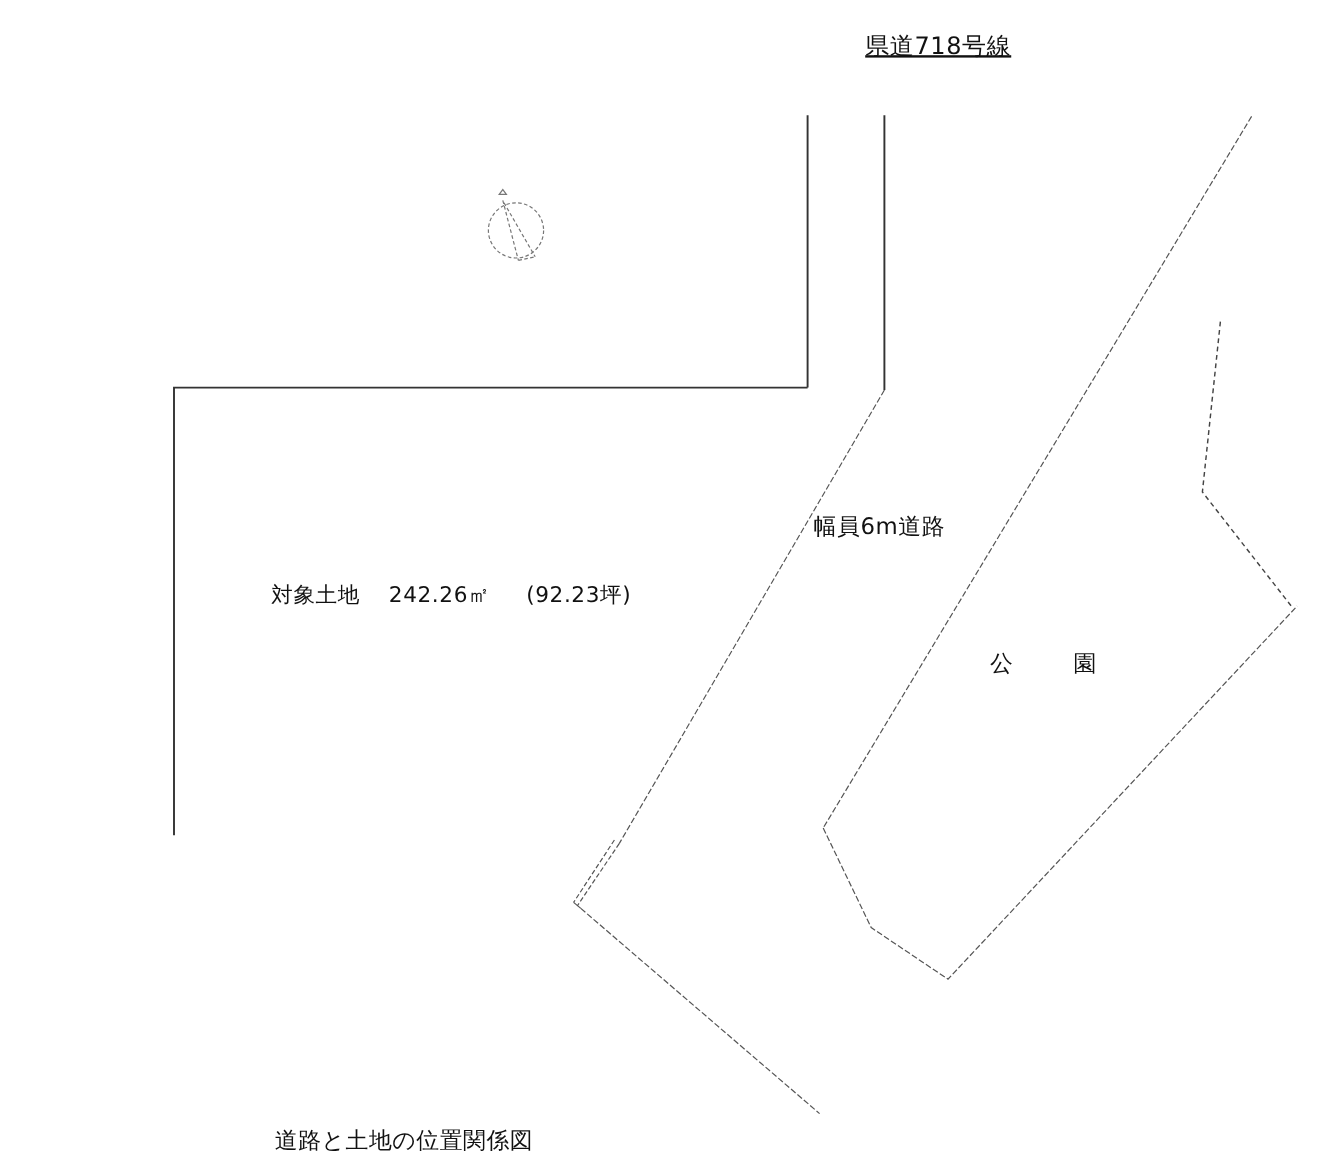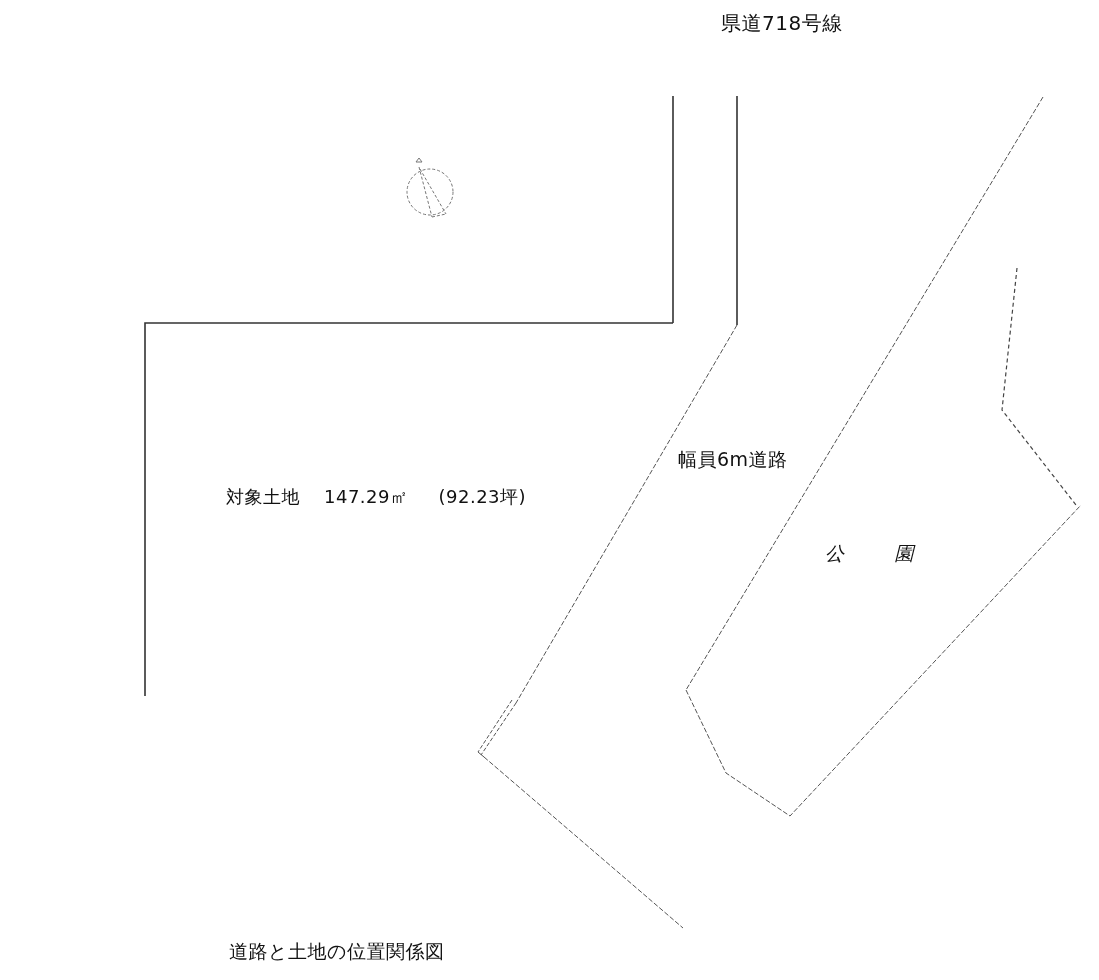--- a/index.html
+++ b/index.html
@@ -25,40 +25,40 @@
     .label {
       position: absolute;
       white-space: nowrap;
       font-size: 19px;
       line-height: 1;
       color: #111111;
       letter-spacing: 0.5px;
     }
     .label-route {
       left: 721px;
-      top: 13px;
+      top: 28px;
       font-size: 20px;
+      text-decoration: underline;
     }
     .label-subject {
       left: 226px;
       top: 488px;
       font-size: 18px;
     }
     .label-subject .gap1 { display: inline-block; width: 24px; }
     .label-subject .gap2 { display: inline-block; width: 30px; }
     .label-road {
       left: 678px;
-      top: 450px;
+      top: 430px;
       font-size: 19px;
     }
     .label-park {
       left: 825px;
       top: 544px;
       font-size: 19px;
-      font-style: italic;
     }
     .label-park .gap { display: inline-block; width: 50px; }
     .label-caption {
       left: 229px;
       top: 942px;
       font-size: 19px;
     }
   </style>
 </head>
 <body>
@@ -98,21 +98,21 @@
     <line x1="-11" y1="-25" x2="2" y2="25" stroke="#777" stroke-width="1" stroke-dasharray="3,2"></line>
     <line x1="-10" y1="-23" x2="16" y2="22" stroke="#777" stroke-width="1" stroke-dasharray="3,2"></line>
     <line x1="2" y1="25" x2="16" y2="22" stroke="#777" stroke-width="1" stroke-dasharray="3,2"></line>
     <path d="M-14,-30 l3,-4 l3,4 z" fill="none" stroke="#777" stroke-width="1"></path>
   </g>
 </svg>
 
 <div class="label label-route">県道718号線</div>
 
 <div class="label label-subject">
-  <span>対象土地</span><span class="gap1"></span><span>147.29㎡</span><span class="gap2"></span><span>(92.23坪)</span>
+  <span>対象土地</span><span class="gap1"></span><span>242.26㎡</span><span class="gap2"></span><span>(92.23坪)</span>
 </div>
 
 <div class="label label-road">幅員6m道路</div>
 
 <div class="label label-park">
   <span>公</span><span class="gap"></span><span>園</span>
 </div>
 
 <div class="label label-caption">道路と土地の位置関係図</div>
 

